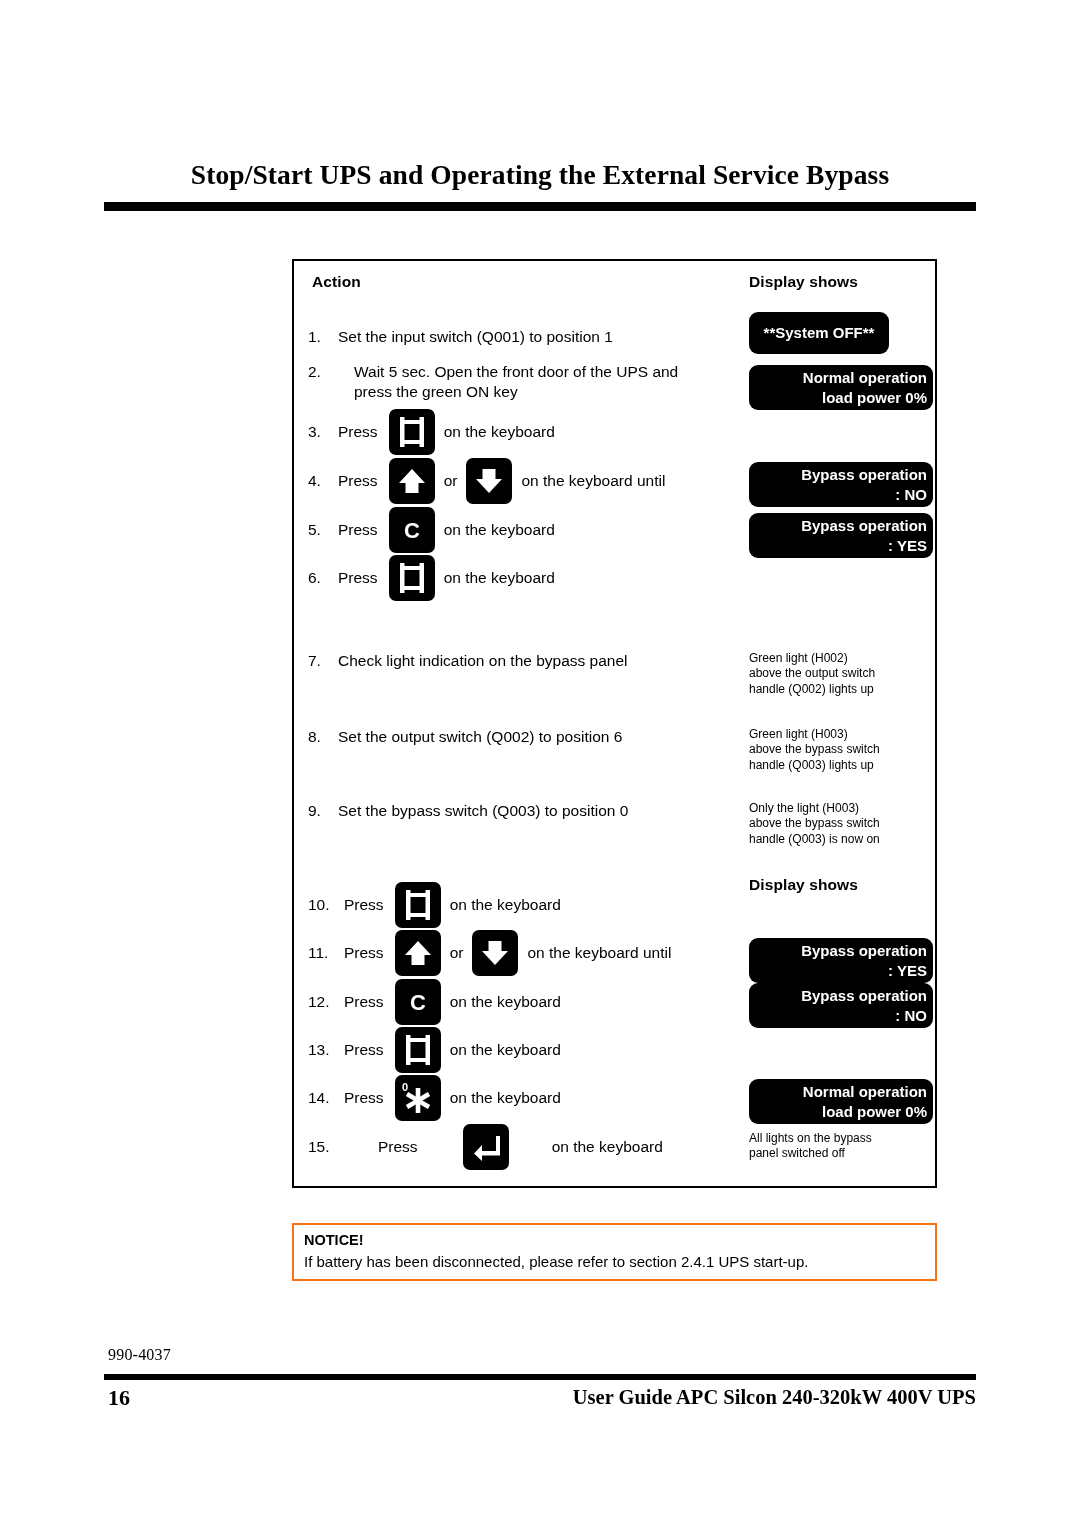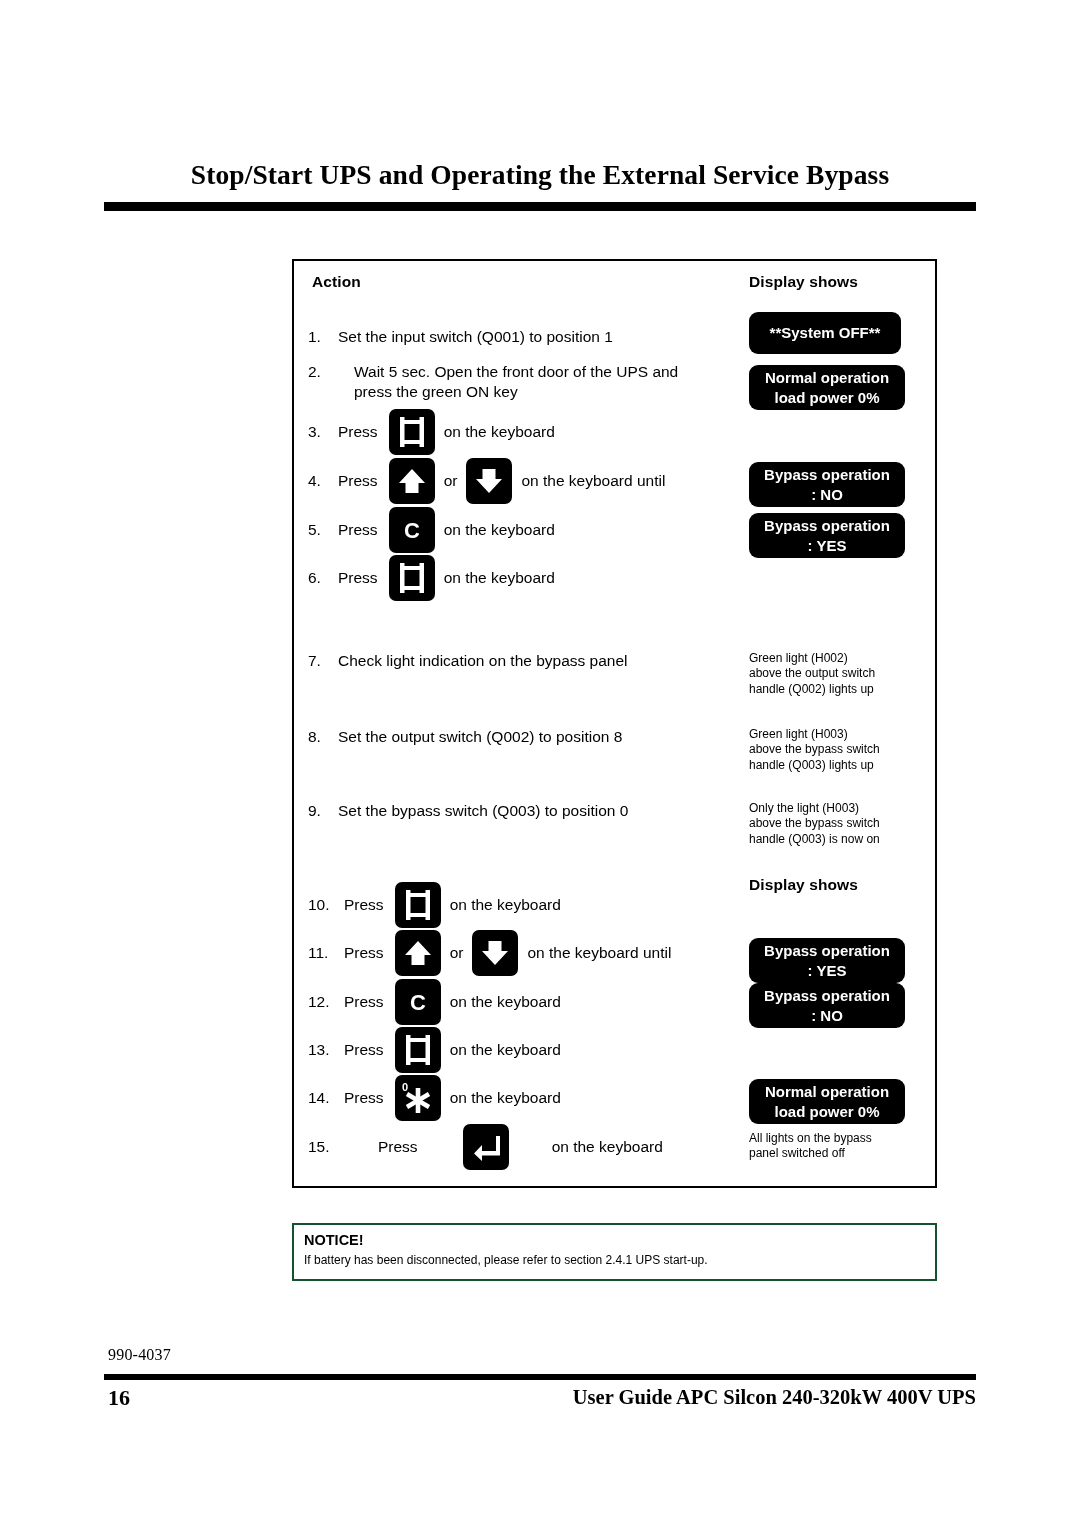--- a/index.html
+++ b/index.html
@@ -115,56 +115,56 @@
     font-weight: bold;
     font-size: 15px;
     line-height: 1.3;
     text-align: center;
     display: flex;
     flex-direction: column;
     justify-content: center;
     box-sizing: border-box;
     padding: 4px 6px;
   }
-  .lcd-1line { width: 152px; height: 42px; }
-  .lcd-2line { width: 156px; height: 45px; }
+  .lcd-1line { width: 140px; height: 42px; }
+  .lcd-2line { width: 184px; height: 45px; text-align: right; }
 
   
   .rnote {
     position: absolute;
     left: 455px;
     width: 190px;
     font-size: 12px;
     line-height: 1.28;
     white-space: pre-line;
   }
 
   
   .notice-box {
     position: absolute;
     left: 292px;
     top: 1223px;
     width: 645px;
     height: 58px;
-    border: 2px solid #14532d;
+    border: 2px solid #f97316;
     box-sizing: border-box;
     background: #ffffff;
   }
   .notice-title {
     position: absolute;
     left: 10px;
     top: 7px;
     font-weight: bold;
     font-size: 14.5px;
   }
   .notice-body {
     position: absolute;
     left: 10px;
     top: 28px;
-    font-size: 12px;
+    font-size: 15px;
   }
 
   
   .doc-code {
     position: absolute;
     left: 108px;
     top: 1346px;
     font-family: "Liberation Serif", serif;
     font-size: 16px;
     letter-spacing: 0.2px;
@@ -272,21 +272,21 @@
     <span class="inline-txt">on the keyboard</span>
   </div>
 
   <div class="step" style="top:390px;">
     <span class="step-num">7.</span>
     <span class="step-text">Check light indication on the bypass panel</span>
   </div>
 
   <div class="step" style="top:466px;">
     <span class="step-num">8.</span>
-    <span class="step-text">Set the output switch (Q002) to position 8</span>
+    <span class="step-text">Set the output switch (Q002) to position 6</span>
   </div>
 
   <div class="step" style="top:540px;">
     <span class="step-num">9.</span>
     <span class="step-text">Set the bypass switch (Q003) to position 0</span>
   </div>
 
   <div class="step" style="top:621px;">
     <span class="step-num wide">10.</span>
     <span class="step-text">Press</span>

